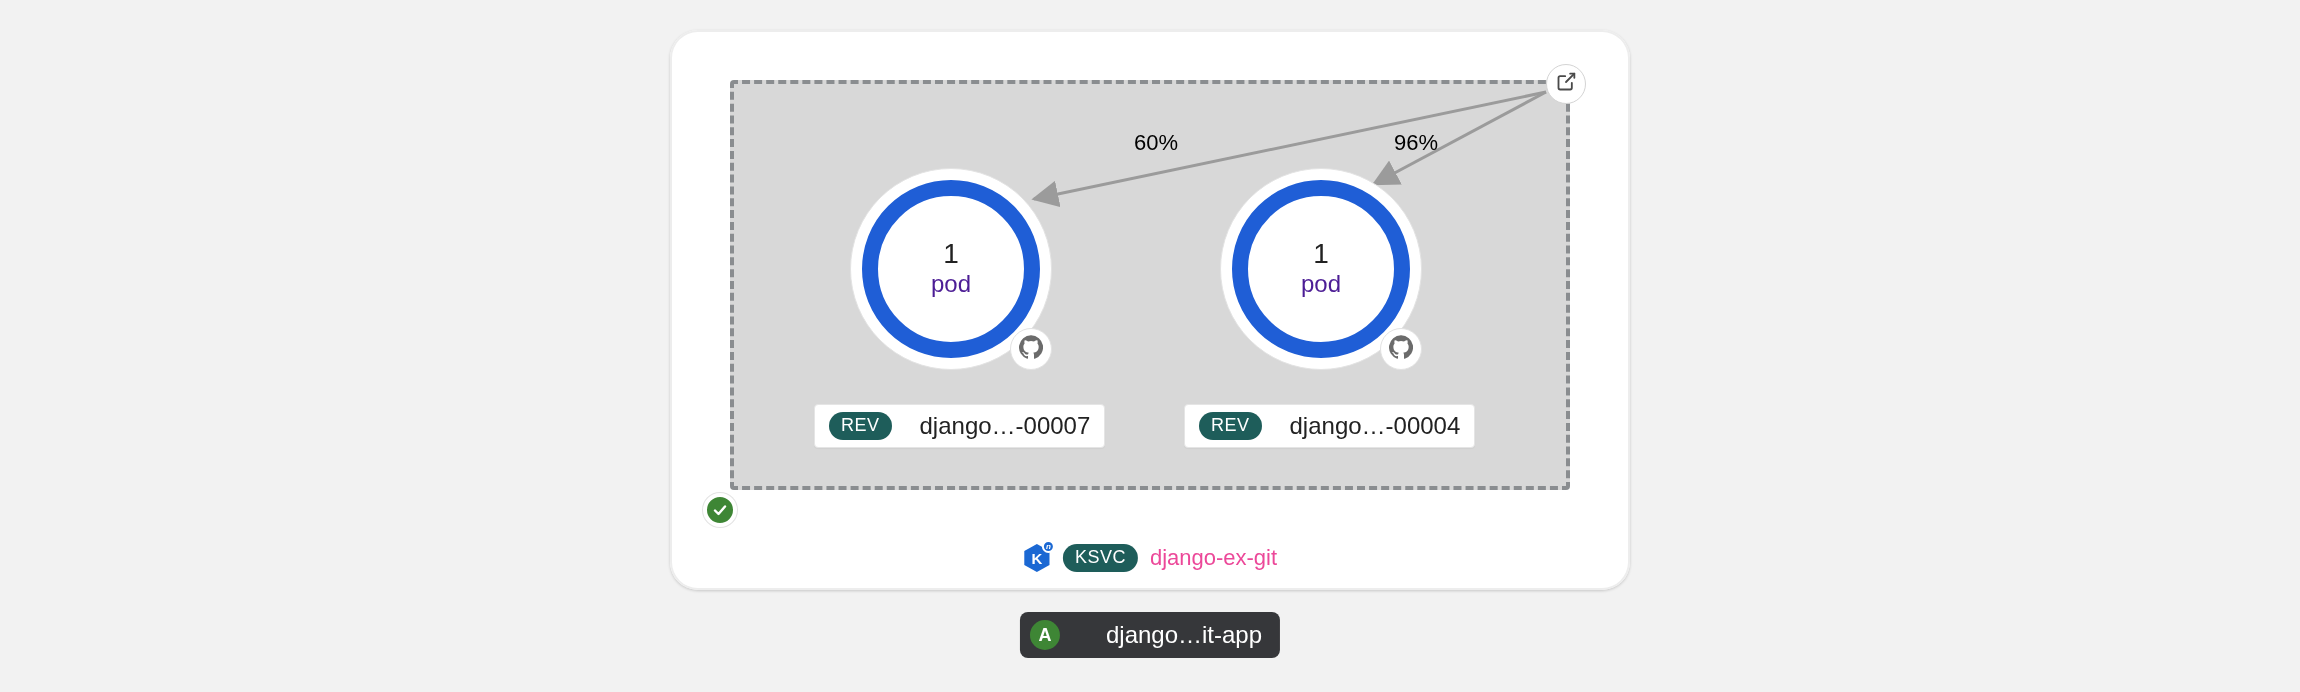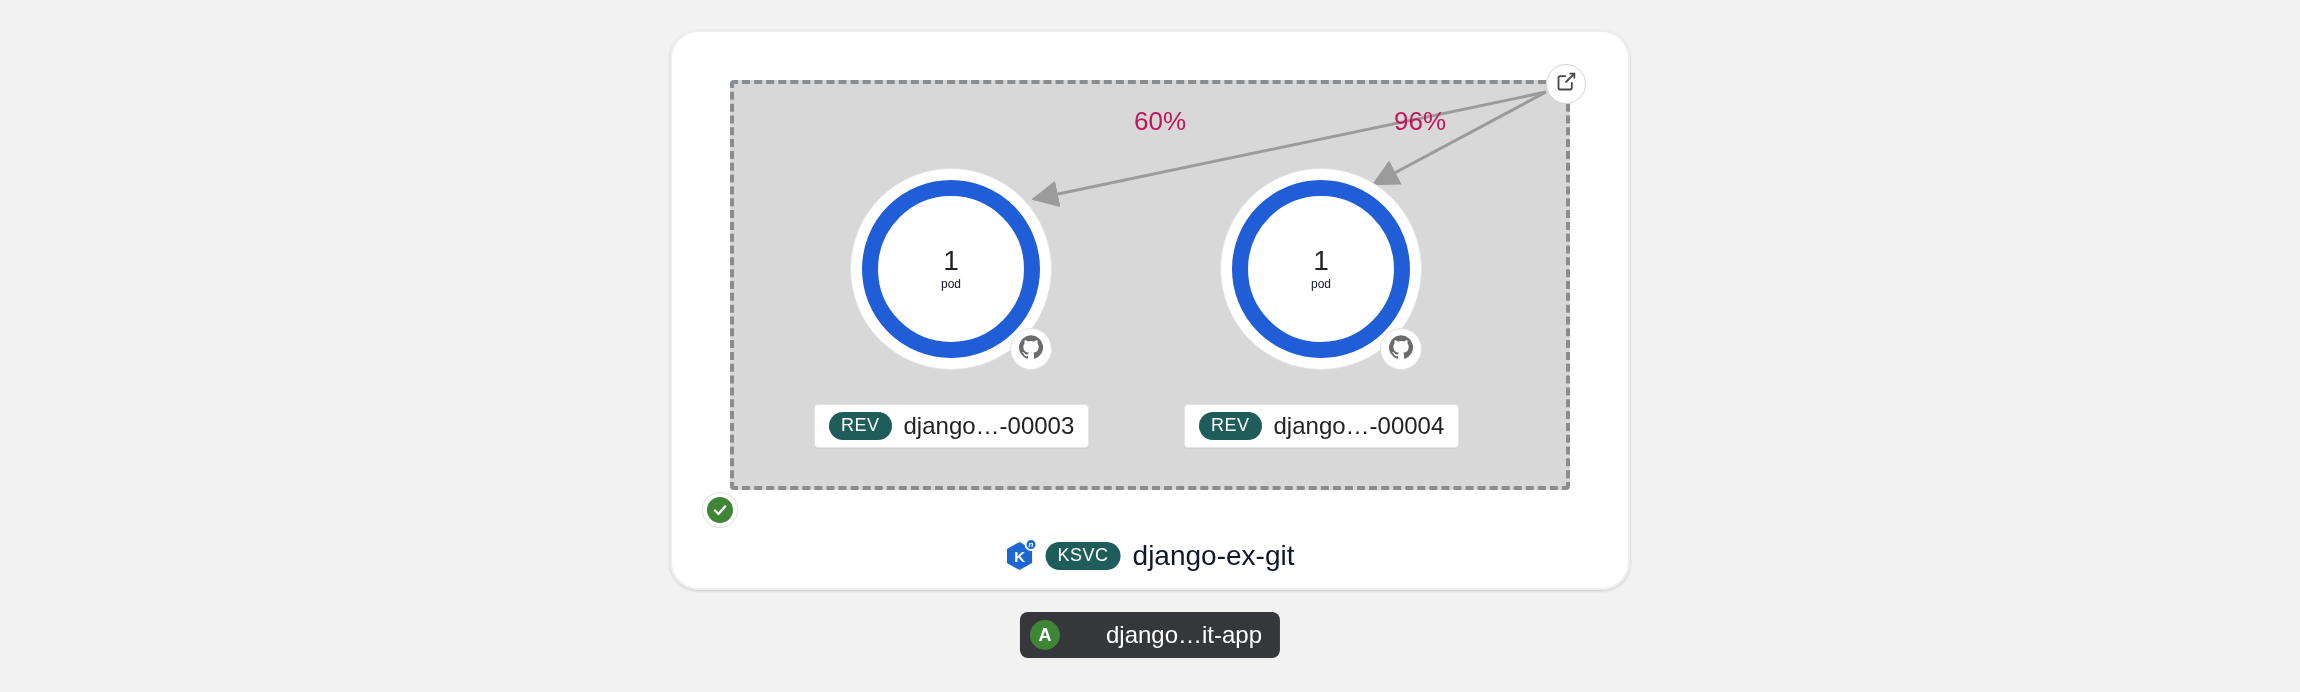--- a/index.html
+++ b/index.html
@@ -73,22 +73,23 @@
   }
   .status-check svg{width:16px;height:16px;}
 
   
   .arrows{
     position:absolute; inset:0; width:100%; height:100%;
     pointer-events:none;
   }
   .pct{
     position:absolute;
-    font-size:26px;
-    color:#be185d;
+    font-size:22px;
+    color:#000000;
+    margin-top:24px;
   }
 
   
   .pod{
     position:absolute;
     width:190px; height:190px;
   }
   .podA{ left:122px; top:90px; }
   .podB{ left:492px; top:90px; }
   .pod .outline{
@@ -100,21 +101,21 @@
   .pod .ring{
     position:absolute; inset:6px;
     border-radius:50%;
     background:#fff;
     border:16px solid var(--ring);
     display:flex; flex-direction:column;
     align-items:center; justify-content:center;
     cursor:pointer;
   }
   .pod .count{font-size:28px;color:#222;line-height:1;}
-  .pod .podlabel{font-size:12px;color:#0f172a;margin-top:2px;}
+  .pod .podlabel{font-size:24px;color:#4c1d95;margin-top:2px;}
 
   
   .src-badge{
     position:absolute;
     right:-6px; bottom:-6px;
     width:42px; height:42px;
     border-radius:50%;
     background:#fff;
     border:1px solid #e2e2e2;
     display:flex;align-items:center;justify-content:center;
@@ -122,21 +123,21 @@
   }
   .src-badge svg{width:24px;height:24px;fill:#6b6b6b;}
 
   
   .rev-box{
     position:absolute;
     background:#fff;
     border:1px solid #e5e5e5;
     border-radius:4px;
     padding:7px 14px;
-    display:flex; align-items:center; gap:12px;
+    display:flex; align-items:center; gap:28px;
     font-size:24px;
     color:#222;
     cursor:pointer;
     box-shadow:0 1px 1px rgba(0,0,0,0.04);
   }
   .revA{ left:80px;  top:320px; }
   .revB{ left:450px; top:320px; }
   .pill{
     display:inline-flex; align-items:center; justify-content:center;
     border-radius:14px;
@@ -165,21 +166,21 @@
     display:flex;align-items:center;justify-content:center;
     color:#fff;font-weight:700;font-size:15px;
   }
   .kn-icon .mini{
     position:absolute; right:-4px; top:-4px;
     width:13px;height:13px;border-radius:50%;
     background:var(--blue); border:2px solid #fff;
     display:flex;align-items:center;justify-content:center;
     color:#fff;font-size:8px;font-style:italic;font-weight:700;
   }
-  .svc-name{font-size:28px;color:#0f172a;}
+  .svc-name{font-size:22px;color:#ec4899;}
 
   
   .app-pill{
     position:absolute;
     left:1150px; top:612px;
     transform:translateX(-50%);
     background:var(--dark-badge);
     border-radius:8px;
     padding:8px 18px 8px 10px;
     display:flex;align-items:center;gap:14px;
@@ -248,21 +249,21 @@
         <span>
           <svg viewBox="0 0 16 16">
               <path d="M8 .2a8 8 0 0 0-2.53 15.59c.4.07.55-.17.55-.38v-1.34c-2.23.48-2.7-1.07-2.7-1.07-.36-.93-.89-1.18-.89-1.18-.73-.5.06-.49.06-.49.8.06 1.23.83 1.23.83.72 1.23 1.88.87 2.34.67.07-.52.28-.88.51-1.08-1.78-.2-3.65-.89-3.65-3.96 0-.87.31-1.59.82-2.15-.08-.2-.36-1.02.08-2.12 0 0 .67-.21 2.2.82a7.6 7.6 0 0 1 4 0c1.53-1.03 2.2-.82 2.2-.82.44 1.1.16 1.92.08 2.12.51.56.82 1.28.82 2.15 0 3.08-1.87 3.76-3.66 3.96.29.25.54.73.54 1.48v2.19c0 .21.15.46.55.38A8 8 0 0 0 8 .2z"></path>
             </svg>
         </span>
       </div>
     </div>
 
     <div class="rev-box revA">
       <span class="pill pill-teal">REV</span>
-      <span>django…-00003</span>
+      <span>django…-00007</span>
     </div>
 
     <div class="rev-box revB">
       <span class="pill pill-teal">REV</span>
       <span>django…-00004</span>
     </div>
 
   </div>
 
   <div class="status-check">

